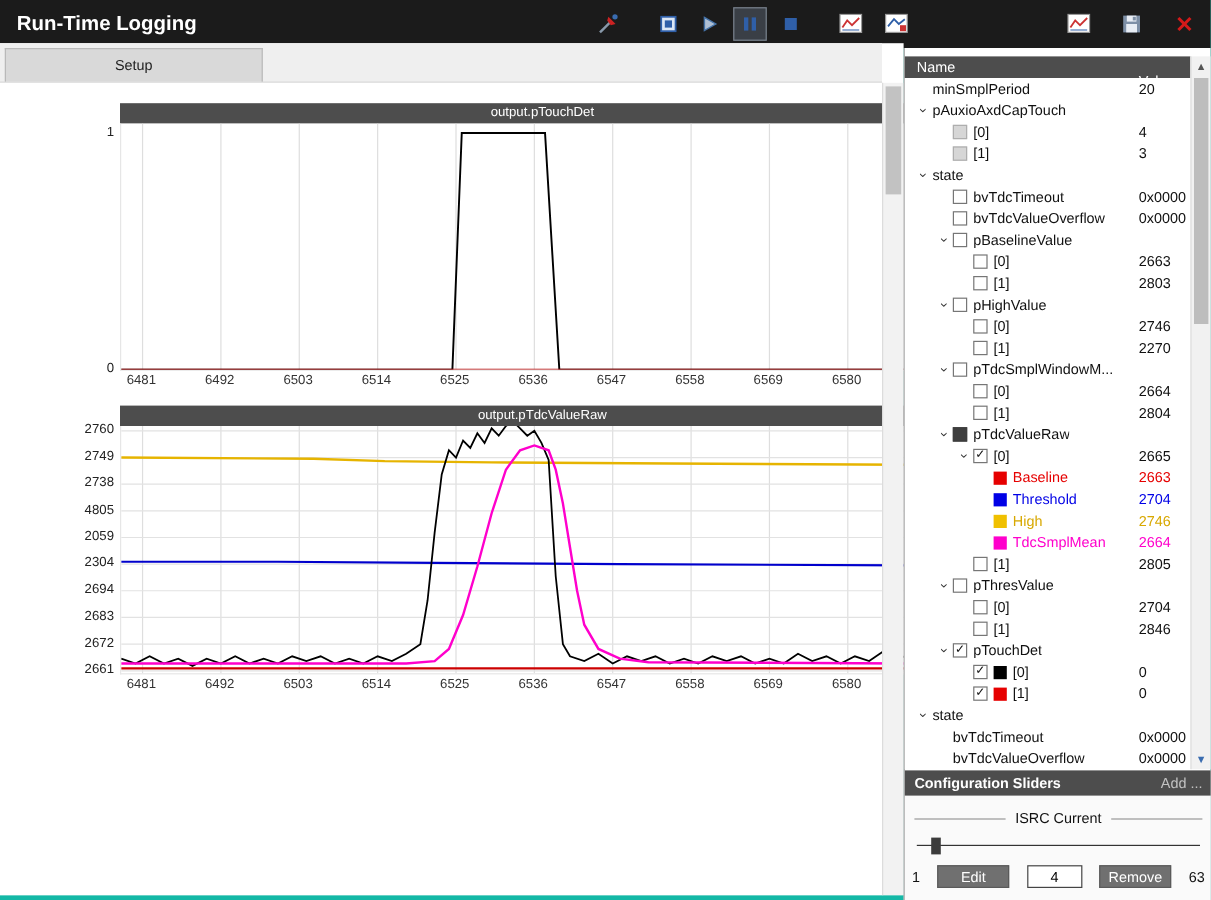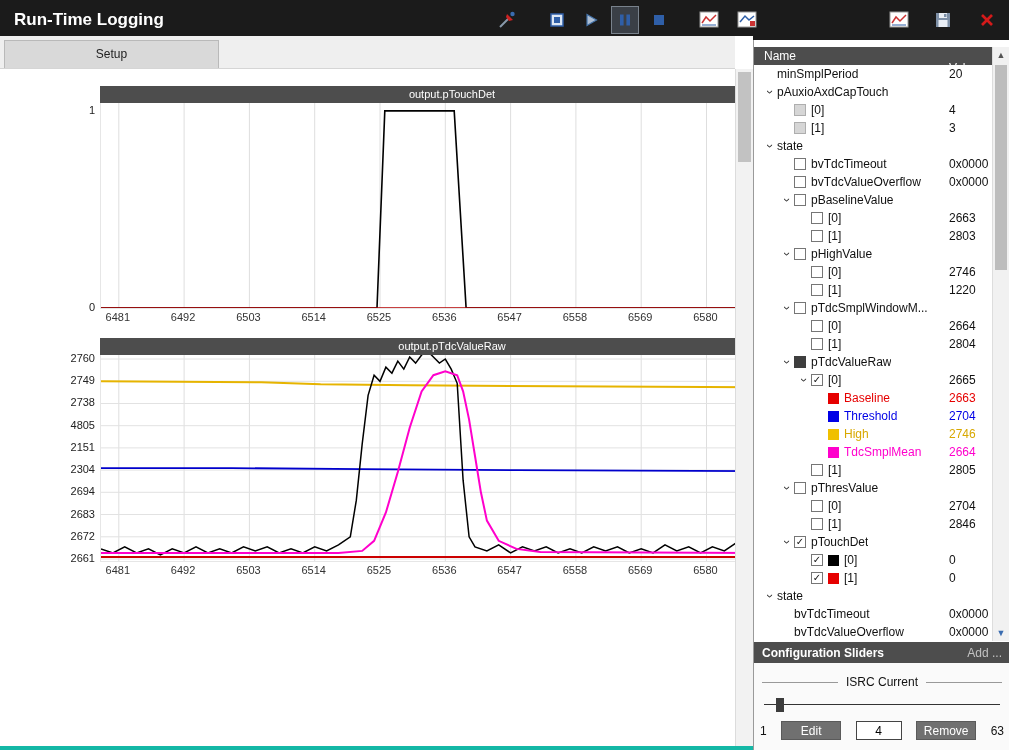--- a/index.html
+++ b/index.html
@@ -220,21 +220,21 @@
               <polyline fill="none" stroke="#e6b400" stroke-width="2" points="0.0,26.3 160.3,27.3 219.6,29.3 308.7,30.3 457.1,31.3 653.0,32.3"></polyline>
               <polyline fill="none" stroke="#0000cc" stroke-width="1.8" points="0.0,113.1 130.6,113.1 261.2,114.1 415.5,115.1 653.0,116.1"></polyline>
               <polyline fill="none" stroke="#000000" stroke-width="1.5" points="0.0,193.9 11.9,197.9 23.7,191.9 35.6,197.9 47.5,193.9 59.4,199.9 71.2,193.9 83.1,197.9 95.0,191.9 106.9,197.9 118.7,193.9 130.6,197.9 142.5,191.9 154.3,195.9 166.2,191.9 178.1,197.9 190.0,193.9 201.8,197.9 213.7,191.9 225.6,195.9 237.5,189.8 249.3,181.8 255.3,145.4 261.2,88.9 267.1,40.4 273.1,20.2 279.0,26.3 284.9,12.1 290.9,18.2 296.8,6.1 302.8,14.1 308.7,2.0 314.6,8.1 320.6,0.0 326.5,-4.0 332.4,2.0 338.4,8.1 344.3,4.0 350.2,14.1 356.2,28.3 362.1,125.2 368.1,181.8 374.0,191.9 385.9,195.9 397.7,189.8 409.6,197.9 421.5,191.9 433.4,195.9 445.2,191.9 457.1,197.9 469.0,193.9 480.8,197.9 492.7,191.9 504.6,195.9 516.5,191.9 528.3,197.9 540.2,193.9 552.1,197.9 564.0,189.8 575.8,195.9 587.7,191.9 599.6,197.9 611.4,191.9 623.3,195.9 635.2,187.8 647.1,193.9 653.0,191.9"></polyline>
               <polyline fill="none" stroke="#cc0000" stroke-width="1.8" points="0.0,202.0 653.0,202.0"></polyline>
               <polyline fill="none" stroke="#ff00cc" stroke-width="2" points="0.0,197.9 237.5,197.9 261.2,195.9 273.1,185.8 284.9,157.5 296.8,117.1 308.7,72.7 320.6,36.4 332.4,20.2 344.3,16.2 356.2,20.2 362.1,36.4 368.1,64.6 374.0,101.0 379.9,137.3 385.9,165.6 397.7,185.8 415.5,193.9 439.3,196.9 653.0,197.9"></polyline>
             </svg>
             <div class="ytick" style="top: -2.96078px;">2760</div>
             <div class="ytick" style="top: 19.2549px;">2749</div>
             <div class="ytick" style="top: 41.4706px;">2738</div>
             <div class="ytick" style="top: 63.6863px;">4805</div>
-            <div class="ytick" style="top: 85.902px;">2151</div>
+            <div class="ytick" style="top: 85.902px;">2059</div>
             <div class="ytick" style="top: 108.118px;">2304</div>
             <div class="ytick" style="top: 130.333px;">2694</div>
             <div class="ytick" style="top: 152.549px;">2683</div>
             <div class="ytick" style="top: 174.765px;">2672</div>
             <div class="ytick" style="top: 196.98px;">2661</div>
           </div>
         <div class="xlabels">
             <div class="xtick" style="left: -4.19091px;">6481</div>
             <div class="xtick" style="left: 61.1091px;">6492</div>
             <div class="xtick" style="left: 126.409px;">6503</div>
@@ -331,21 +331,21 @@
         <div class="trow" style="padding-left: 42px;">
           <span class="chev"></span>
           <span class="cb cb-unchecked"></span>
           <span class="tlabel">[0]</span>
           <span class="tvalue">2746</span>
         </div>
         <div class="trow" style="padding-left: 42px;">
           <span class="chev"></span>
           <span class="cb cb-unchecked"></span>
           <span class="tlabel">[1]</span>
-          <span class="tvalue">1220</span>
+          <span class="tvalue">2270</span>
         </div>
         <div class="trow" style="padding-left: 25px;">
           <span class="chev">
             <span class="chev-g">›</span>
           </span>
           <span class="cb cb-unchecked"></span>
           <span class="tlabel">pTdcSmplWindowM...</span>
         </div>
         <div class="trow" style="padding-left: 42px;">
           <span class="chev"></span>

